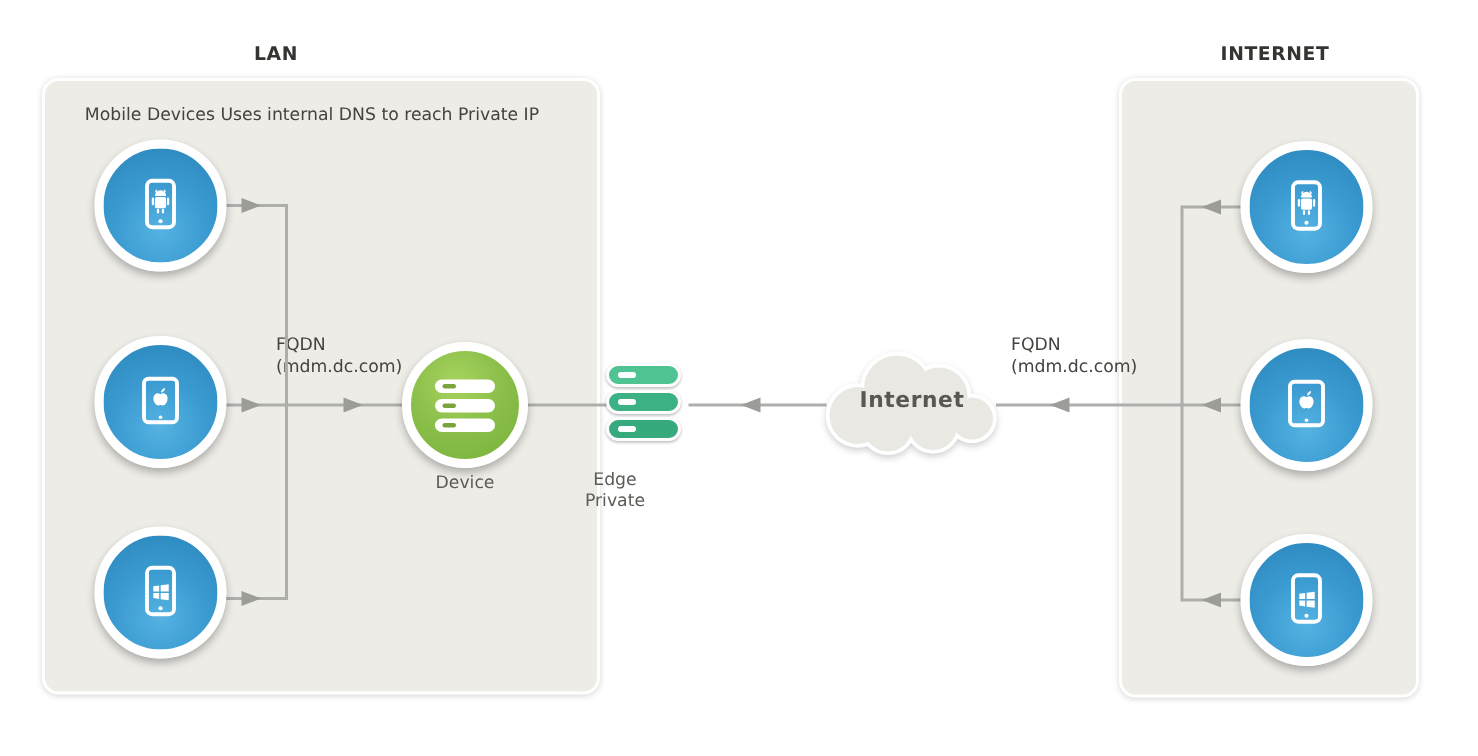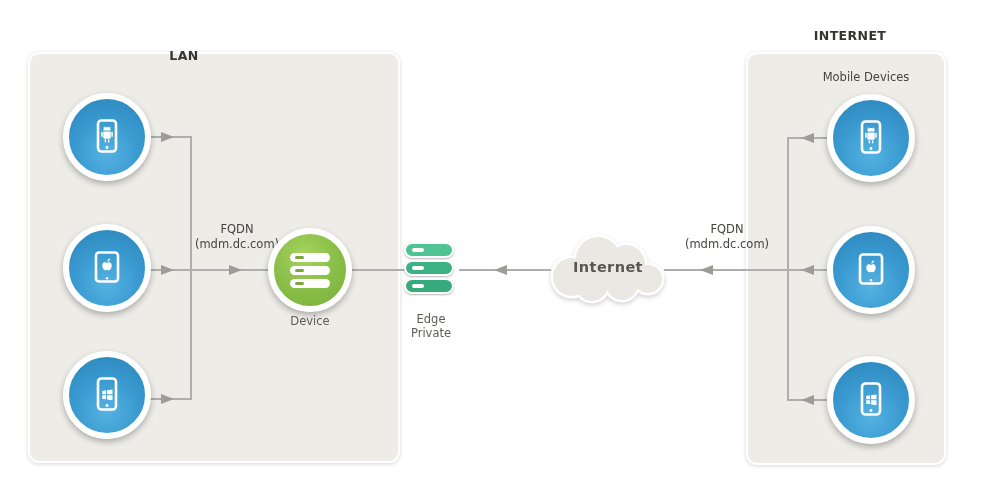--- a/index.html
+++ b/index.html
@@ -8,33 +8,33 @@
 
   
   .panel{position:absolute;background:#edece7;border:2px solid #ffffff;border-radius:11px;
          box-shadow:0 1px 4px rgba(0,0,0,0.16);}
   .panel-lan{left:28px;top:52px;width:368px;height:407px;}
   .panel-internet{left:746px;top:52px;width:196px;height:409px;}
 
   
   .zone-title{position:absolute;font-size:12.5px;font-weight:bold;color:#353431;
               letter-spacing:0.4px;text-align:center;width:200px;}
-  .title-lan{left:84px;top:28px;margin-top:20px;}
+  .title-lan{left:84px;top:28px;}
   .title-internet{left:750px;top:28px;}
   .desc{position:absolute;font-size:11.5px;color:#45433f;text-align:center;}
   .desc-lan{left:30px;top:69px;width:356px;}
   .desc-internet{left:766px;top:70px;width:200px;}
-  .fqdn{position:absolute;font-size:11.5px;color:#45433f;text-align:center;
+  .fqdn{position:absolute;font-size:11.5px;color:#45433f;
         width:106px;line-height:15px;}
   .fqdn-lan{left:184px;top:222px;}
   .fqdn-internet{left:674px;top:222px;}
   .node-label{position:absolute;font-size:11.5px;color:#5d5b56;text-align:center;
               width:100px;line-height:14px;}
   .label-server{left:260px;top:314px;}
-  .label-edge{left:381px;top:312px;}
+  .label-edge{left:360px;top:312px;}
 
   
   .line{position:absolute;background:#aeaeac;z-index:2;}
   .arrow{position:absolute;width:0;height:0;z-index:3;}
   .arrow.right{border-top:5px solid transparent;border-bottom:5px solid transparent;
                border-left:13px solid #9c9c99;}
   .arrow.left{border-top:5px solid transparent;border-bottom:5px solid transparent;
               border-right:13px solid #9c9c99;}
 
   
@@ -72,21 +72,21 @@
 <body>
 
 <div class="canvas">
 
   <div class="panel panel-lan"></div>
   <div class="panel panel-internet"></div>
 
   <div class="zone-title title-lan">LAN</div>
   <div class="zone-title title-internet">INTERNET</div>
 
-  <div class="desc desc-internet">Mobile Devices</div>
+  <div class="desc desc-lan">Mobile Devices Uses internal DNS to reach Private IP</div>
 
   <div class="line" style="left:190px;top:136px;width:2px;height:264px;"></div>
   <div class="line" style="left:150px;top:136px;width:42px;height:2px;"></div>
   <div class="arrow right" style="left:161px;top:132px;"></div>
   <div class="line" style="left:150px;top:398px;width:42px;height:2px;"></div>
   <div class="arrow right" style="left:161px;top:394px;"></div>
   <div class="line" style="left:149px;top:269px;width:120px;height:2px;"></div>
   <div class="arrow right" style="left:161px;top:265px;"></div>
   <div class="arrow right" style="left:229px;top:265px;"></div>
 

